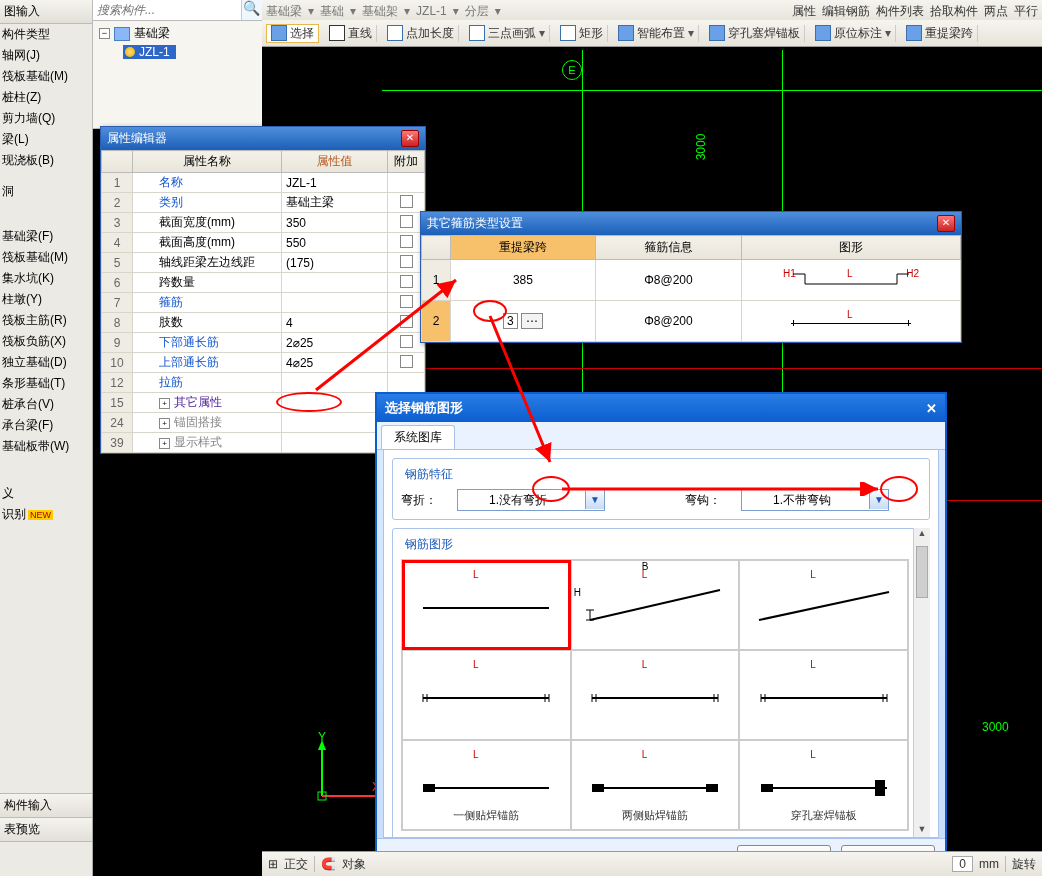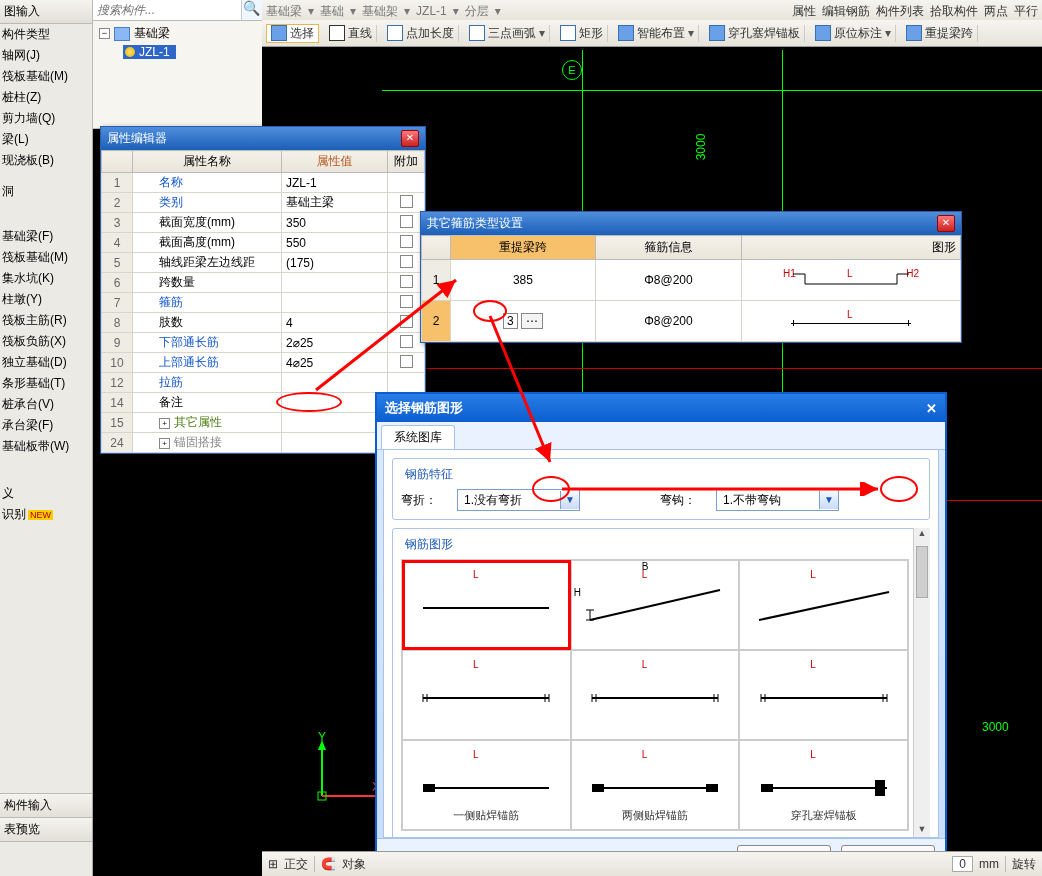--- a/index.html
+++ b/index.html
@@ -234,20 +234,21 @@
   .fieldset {
     border:1px solid #aac5ea;border-radius:3px;padding:8px;
   }
   .fieldset > .legend {
     color:#1a57b8;font-size:12px;margin:-16px 0 6px 0;
     background:#fff;display:inline-block;padding:0 4px;
   }
   .dropdown {
     display:inline-flex;border:1px solid #7b9ecf;background:#fff;height:20px;
     align-items:center;
+    padding-left:25px;
   }
   .dropdown span {padding:0 6px;width:90px;font-size:12px;}
   .dropdown .dbtn {
     width:18px;height:18px;background:linear-gradient(#f5f9ff,#c9dbf5);
     border-left:1px solid #7b9ecf;text-align:center;color:#1a57b8;font-size:10px;line-height:18px;
   }
   .shape-grid {
     display:grid;grid-template-columns:1fr 1fr 1fr;
     border:1px solid #ccc;
     height:270px;
@@ -508,53 +509,53 @@
           <td>4⌀25</td>
           <td class="chkcol"><span class="chk"></span></td>
         </tr>
         <tr>
           <td class="rownum">12</td>
           <td class="name link"><span>拉筋</span></td>
           <td></td>
           <td class="chkcol"></td>
         </tr>
         <tr>
-          <td class="rownum">14</td>
-          <td class="name"><span>备注</span></td>
-          <td></td>
-          <td class="chkcol"><span class="chk"></span></td>
-        </tr>
-        <tr>
           <td class="rownum">15</td>
-          <td class="name"><span class="expbox">+</span><span style="color: #4d7c0f;">其它属性</span></td>
+          <td class="name"><span class="expbox">+</span><span style="color: #4c1d95;">其它属性</span></td>
           <td></td>
           <td class="chkcol"></td>
         </tr>
         <tr>
           <td class="rownum">24</td>
           <td class="name"><span class="expbox">+</span><span style="color: rgb(136, 136, 136);">锚固搭接</span></td>
           <td></td>
           <td class="chkcol"></td>
         </tr>
+        <tr>
+          <td class="rownum">39</td>
+          <td class="name"><span class="expbox">+</span><span style="color: rgb(136, 136, 136);">显示样式</span></td>
+          <td></td>
+          <td class="chkcol"></td>
+        </tr>
       </tbody>
   </table>
 </div>
 
 <div class="win stirrup-win">
   <div class="titlebar">
     <span>其它箍筋类型设置</span>
     <span class="closebtn">✕</span>
   </div>
   <table class="stirgrid">
     <tbody>
         <tr>
       <th style="width:20px;"></th>
       <th class="hlt">重提梁跨</th>
       <th>箍筋信息</th>
-      <th style="width:210px;text-align:right;">图形</th>
+      <th style="width:210px;">图形</th>
     </tr>
     <tr>
       <td class="rownum">1</td>
       <td>385</td>
       <td>Φ8@200</td>
       <td>
         <div class="shape-simple">
           <span class="lbl" style="left:2px;">H1</span>
           <span class="lbl" style="left:66px;">L</span>
           <span class="lbl" style="right:2px;">H2</span>

